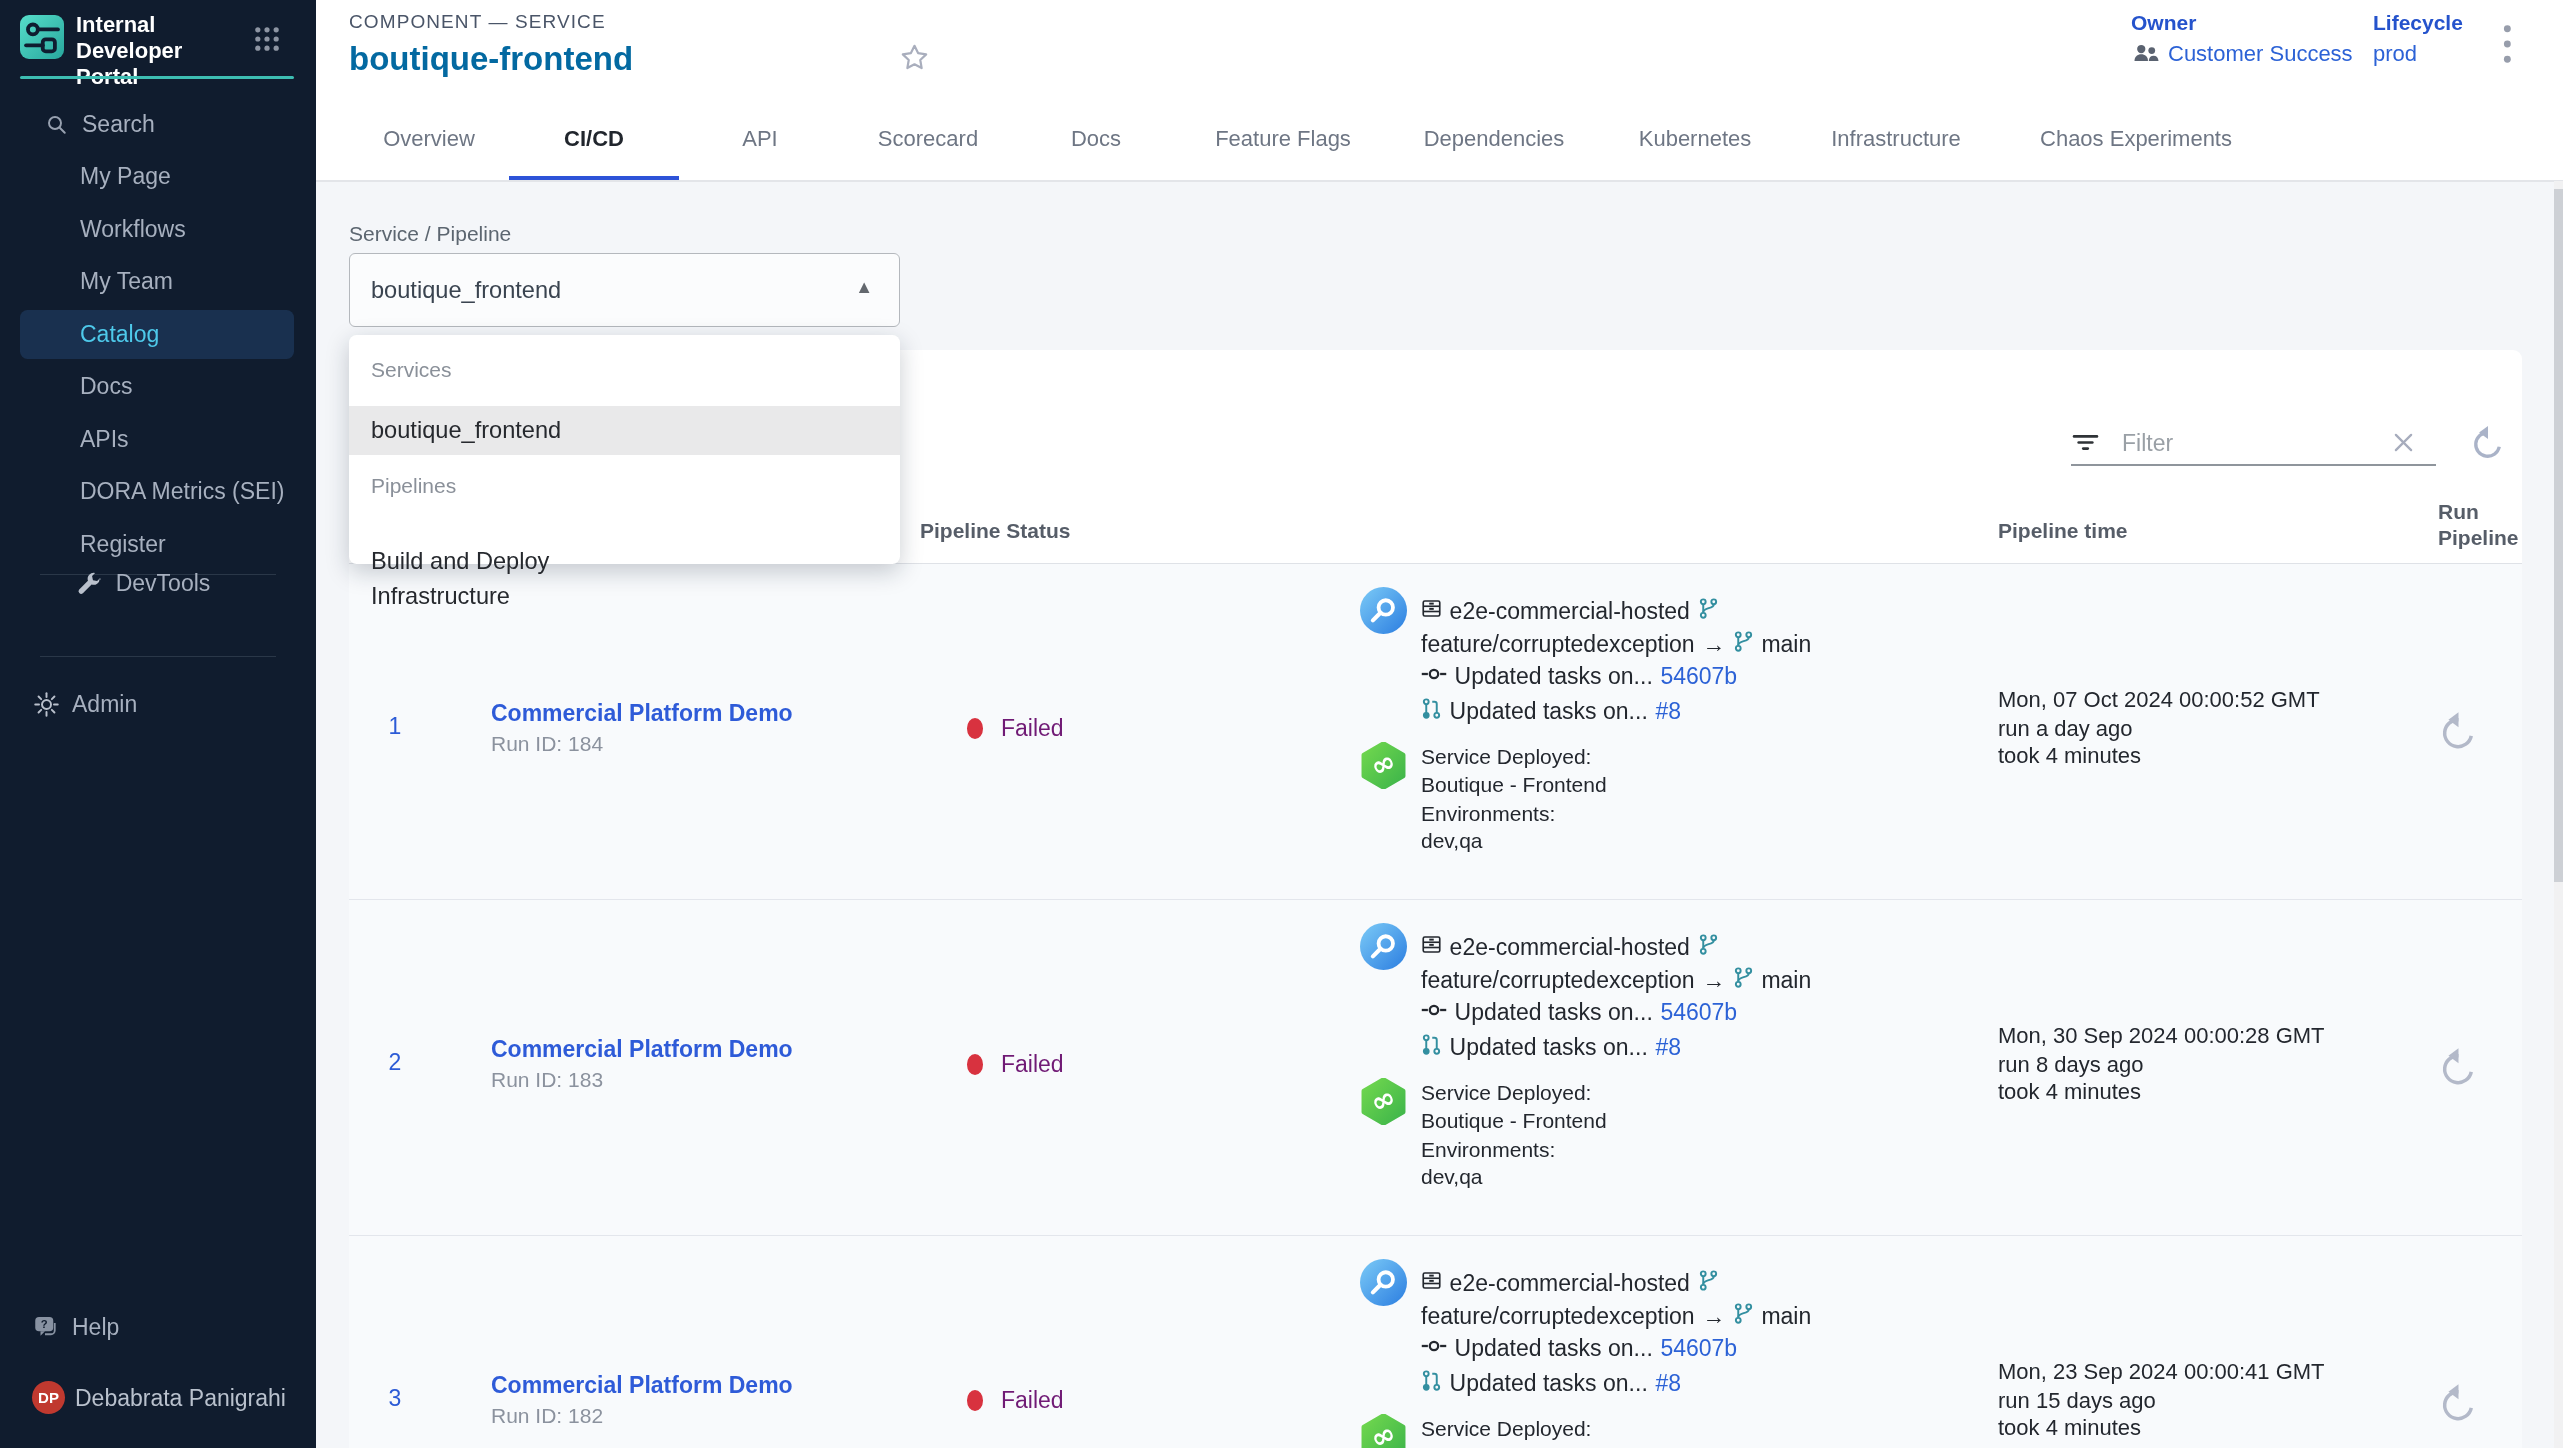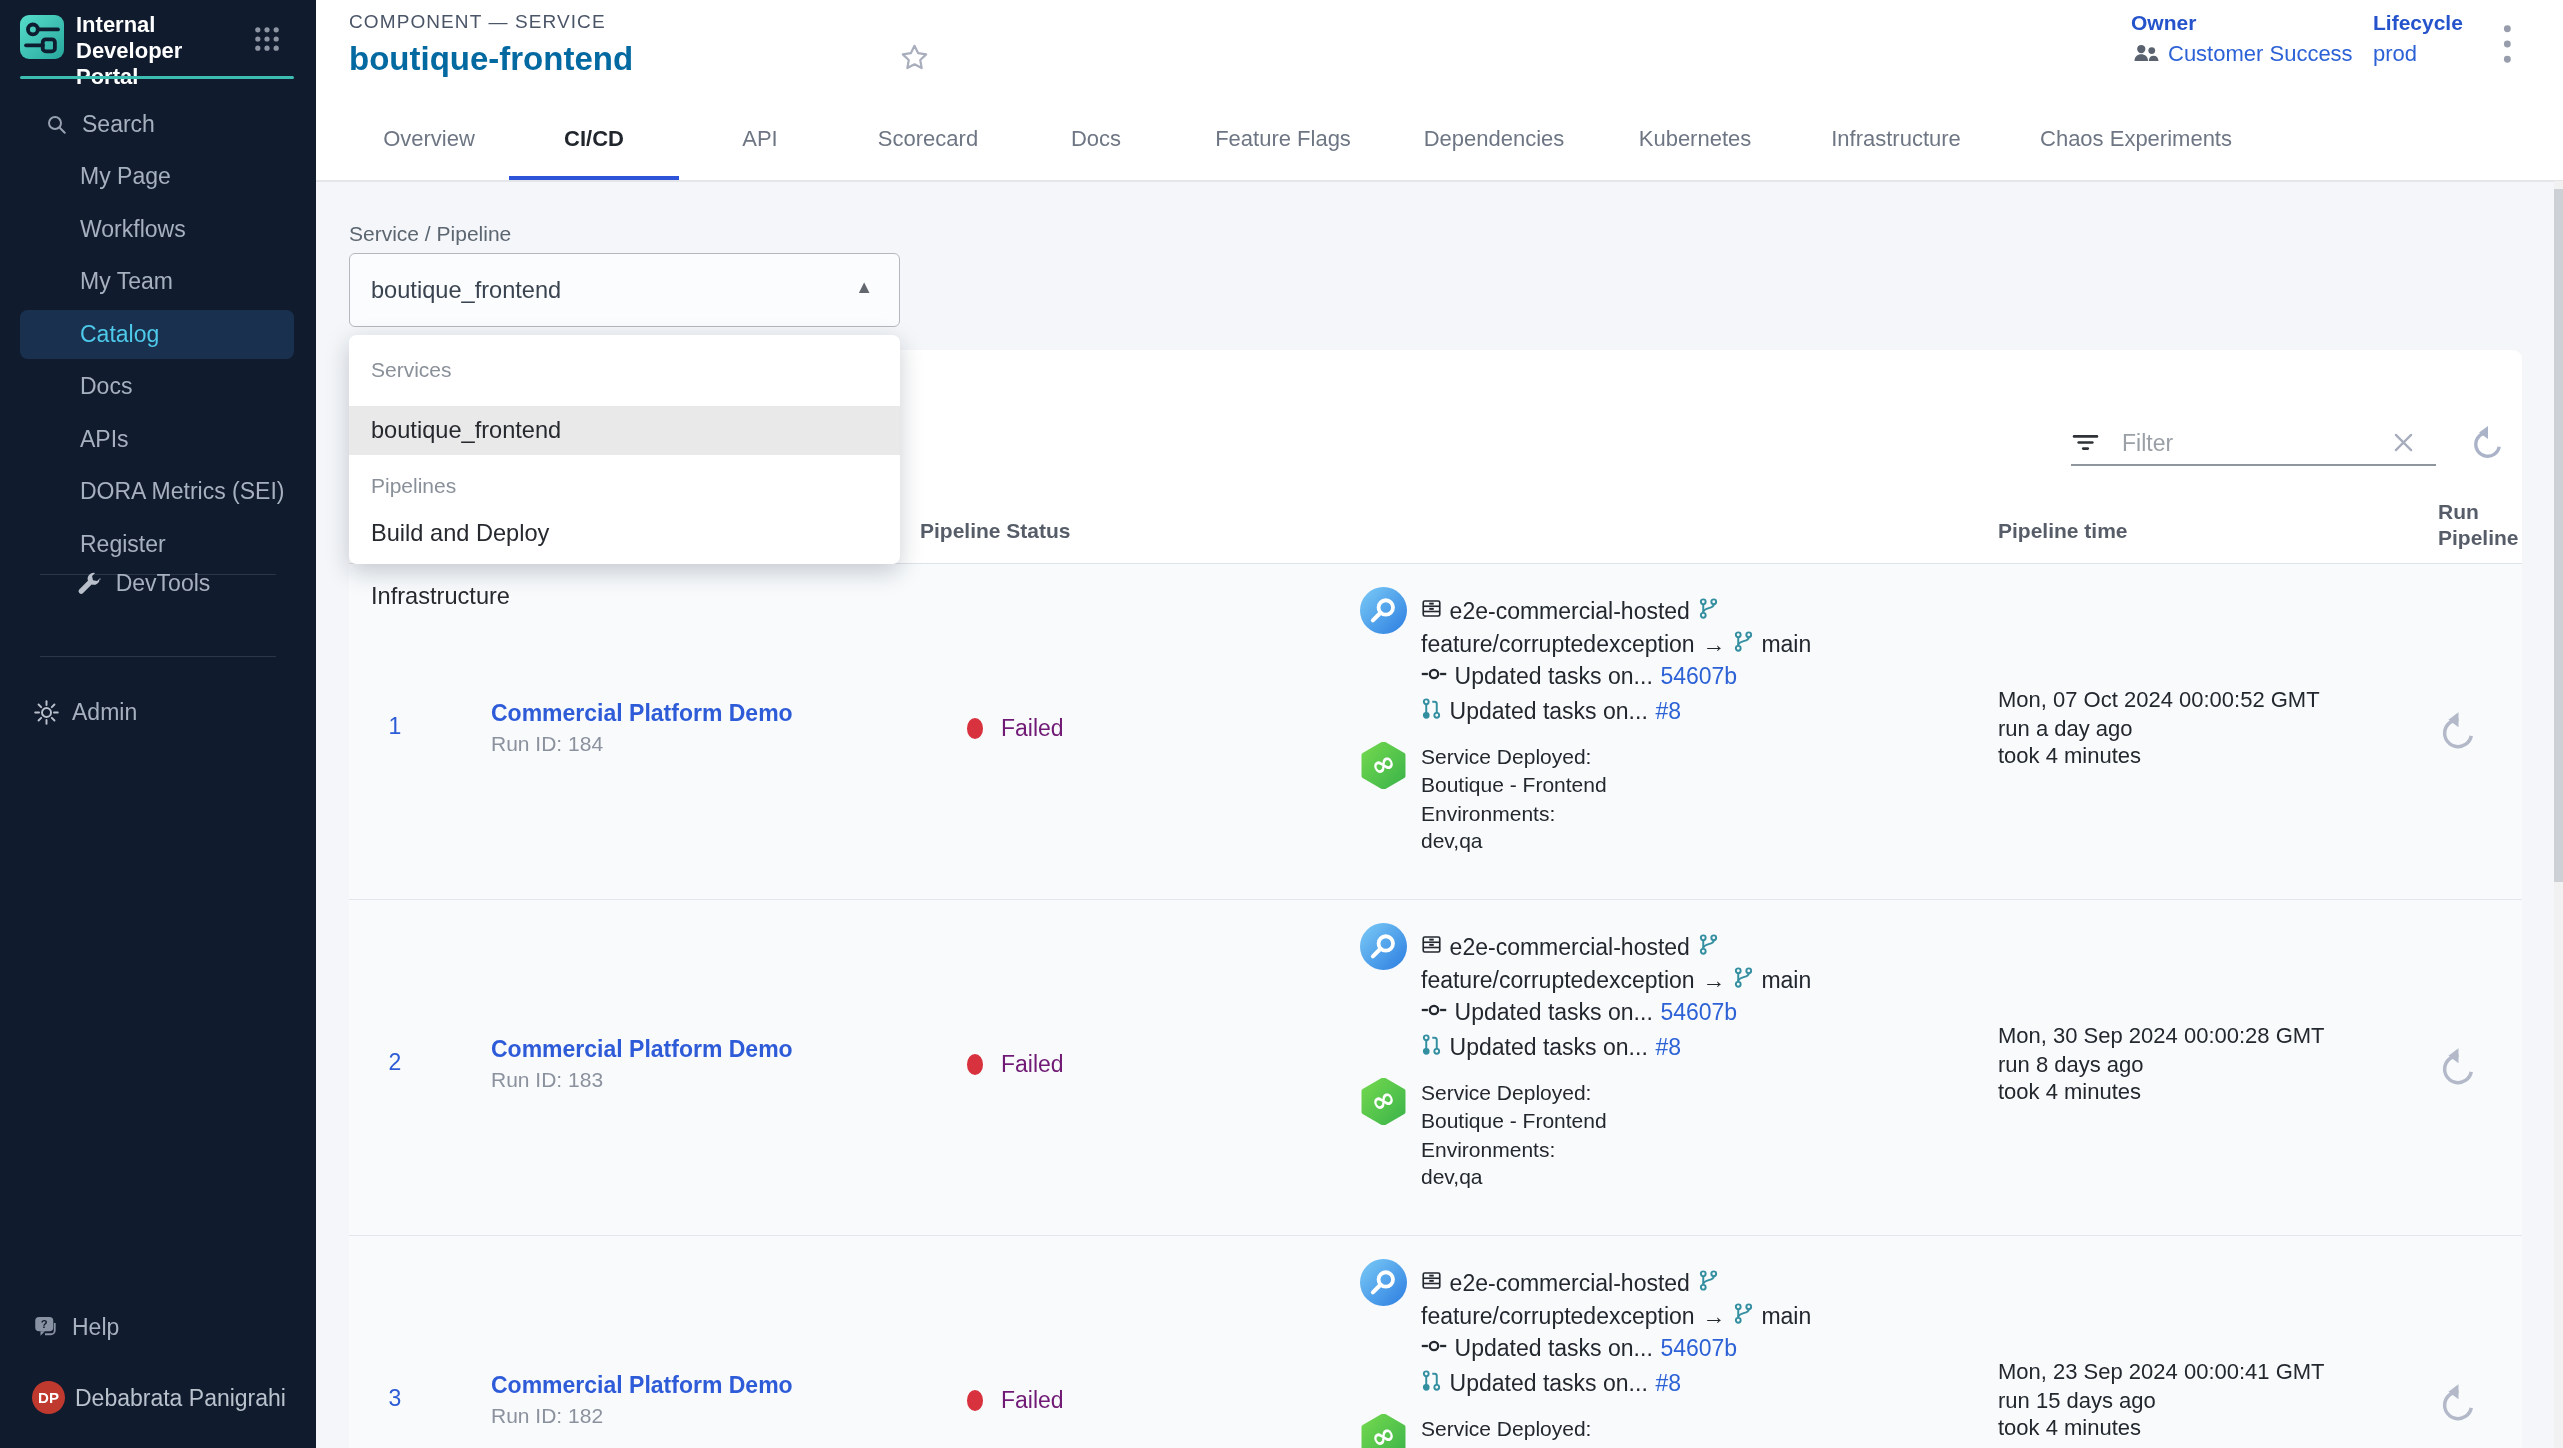--- a/index.html
+++ b/index.html
@@ -143,21 +143,21 @@
       <span style="margin-left:40px;margin-right:13.7px;display:flex;">
         <svg width="26" height="26" viewBox="0 0 34 34" fill="#b9c0cc">
           <path d="M31 10a8 8 0 0 1-10.6 7.6L9 29a3.4 3.4 0 0 1-4.8-4.8L15.6 12.8A8 8 0 0 1 25 2.6l-4 4 1.2 5.4 5.4 1.2 4-4c.3.9.4 1.8.4 2.8z"></path>
         </svg>
       </span>
       <span class="lbl">DevTools</span>
     </div>
 
     <div class="side-divider" style="top:656px;"></div>
 
-    <div class="nav-item with-icon" style="top:683px;align-items:flex-end;">
+    <div class="nav-item with-icon" style="top:683px;">
       <span style="margin-left:33px;margin-right:12px;display:flex;">
         <svg width="27" height="27" viewBox="0 0 36 36" fill="none" stroke="#b9c0cc" stroke-width="2.6" stroke-linecap="round">
           <circle cx="18" cy="18" r="6"></circle>
           <line x1="18" y1="3" x2="18" y2="8"></line>
             <line x1="18" y1="28" x2="18" y2="33"></line>
           <line x1="3" y1="18" x2="8" y2="18"></line>
             <line x1="28" y1="18" x2="33" y2="18"></line>
           <line x1="7.4" y1="7.4" x2="10.9" y2="10.9"></line>
             <line x1="25.1" y1="25.1" x2="28.6" y2="28.6"></line>
           <line x1="7.4" y1="28.6" x2="10.9" y2="25.1"></line>
@@ -571,21 +571,21 @@
 
     </div>
   </section>
 
   <div class="dropdown">
     <div class="dd-group" style="top:23px;">Services</div>
     <div class="dd-item selected" style="top:71px;">
       <span class="t">boutique_frontend</span>
     </div>
     <div class="dd-group" style="top:139px;">Pipelines</div>
-    <div class="dd-item" style="top:174px;">
+    <div class="dd-item" style="top:191px;align-items:flex-end;">
       <span class="t">Build and Deploy</span>
     </div>
     <div class="dd-item" style="top:237px;">
       <span class="t">Infrastructure</span>
     </div>
   </div>
 
   <div class="scroll-track">
     <div class="scroll-thumb"></div>
   </div>

